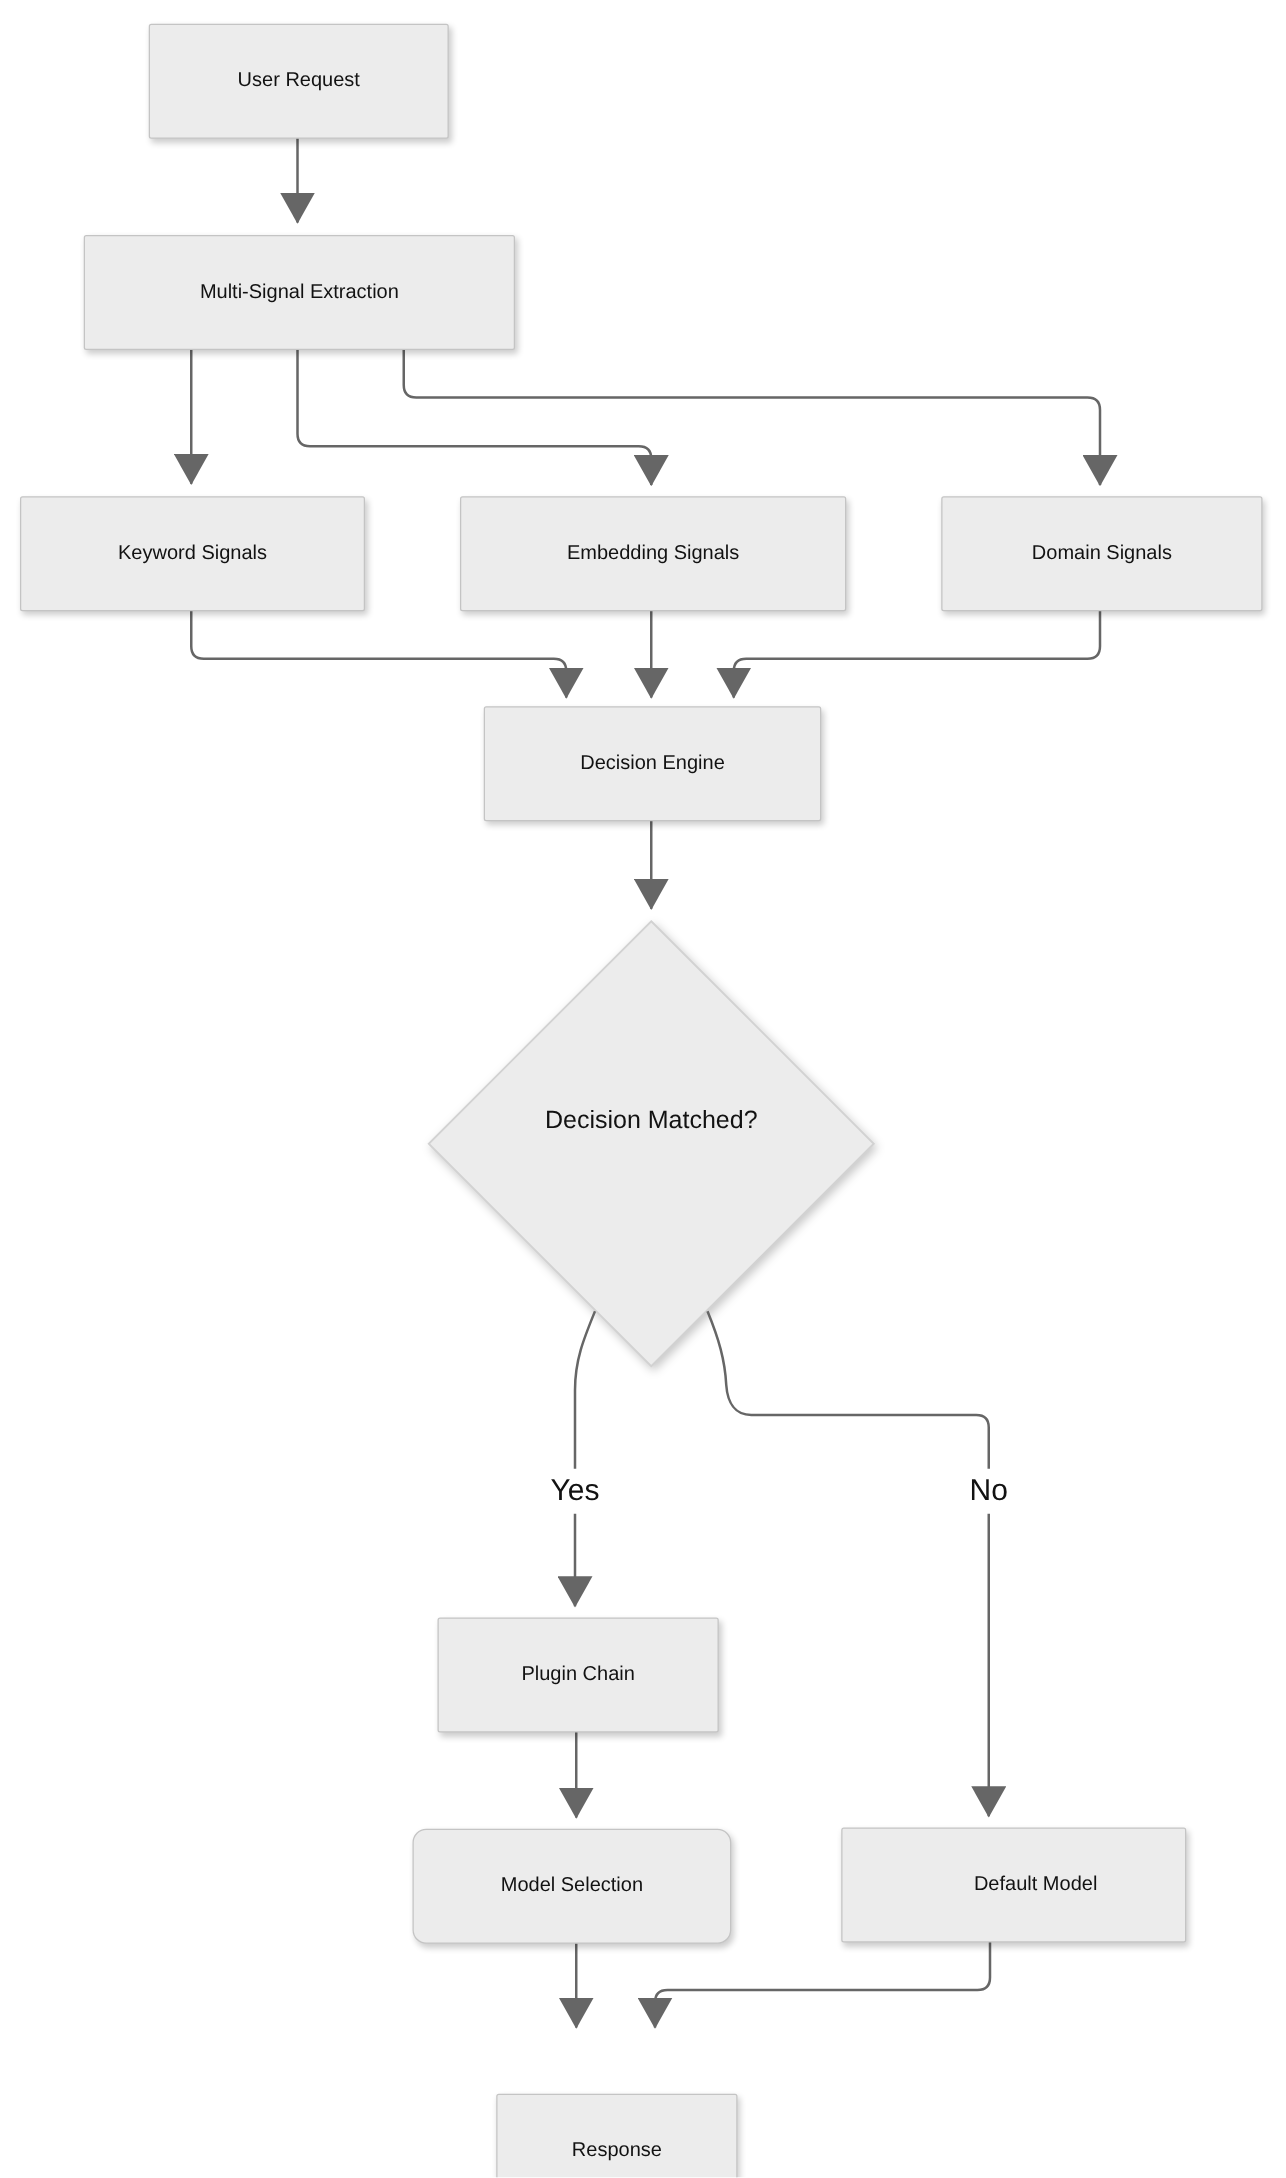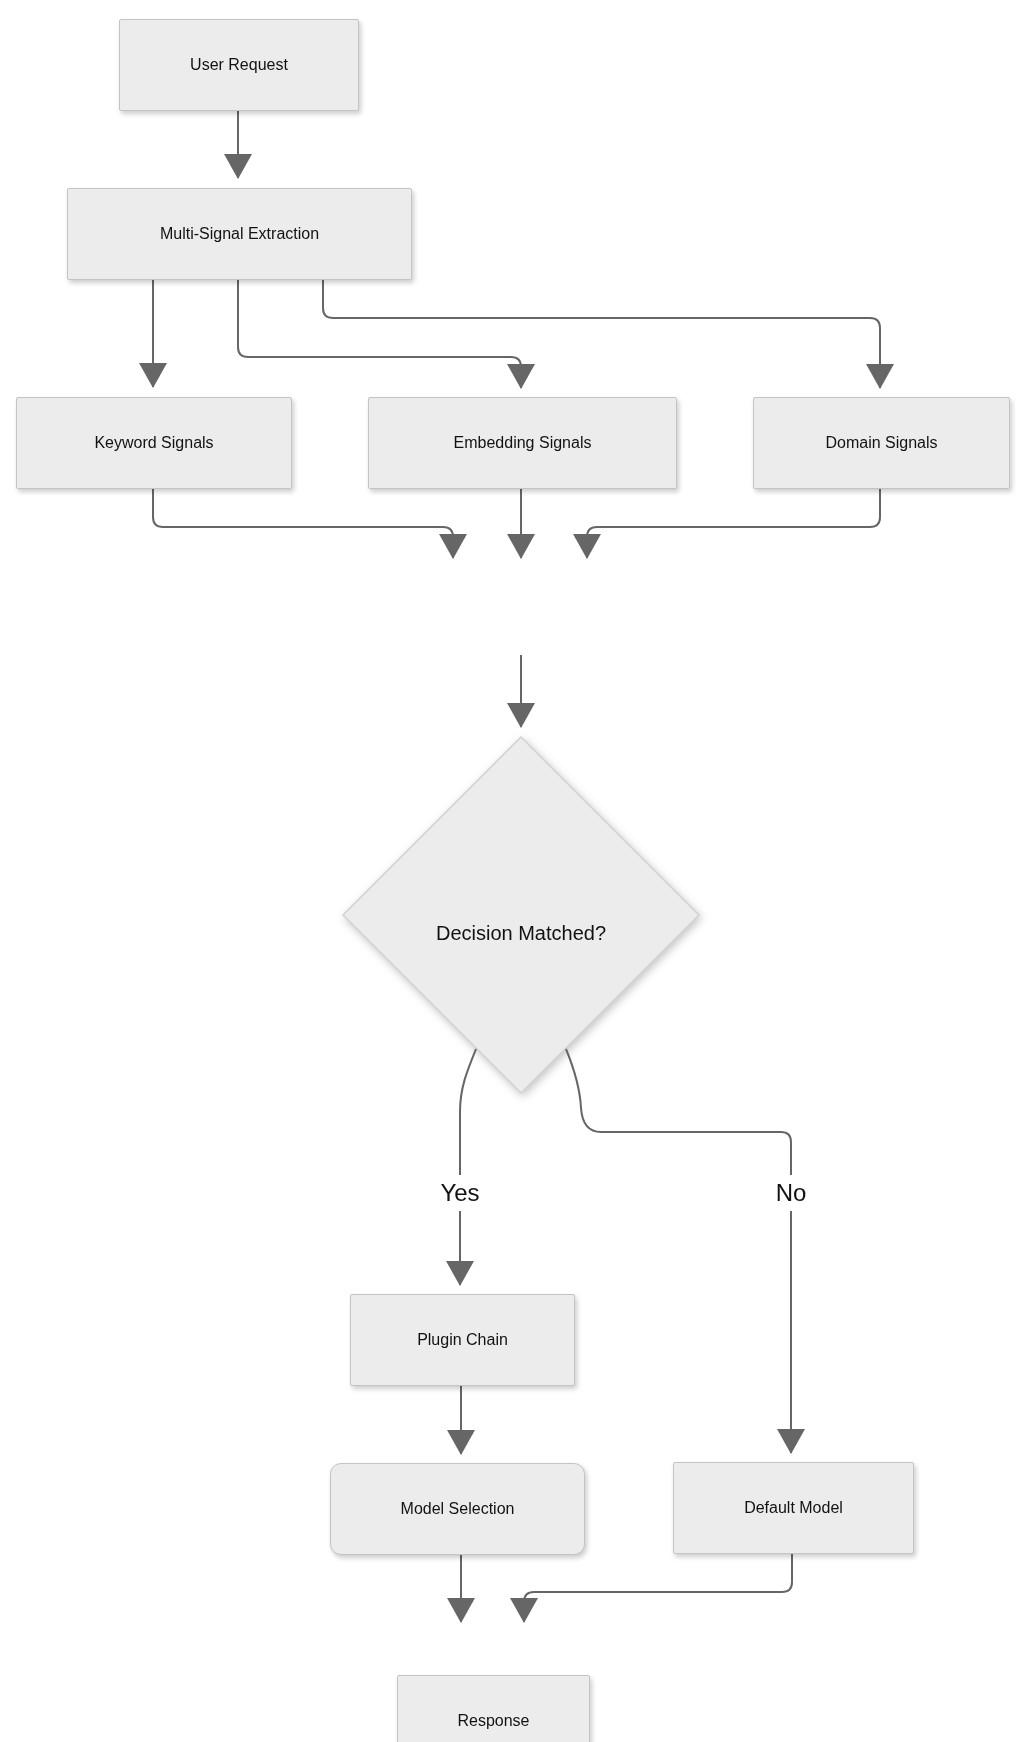--- a/index.html
+++ b/index.html
@@ -19,21 +19,21 @@
   svg.edges path.edge{fill:none;stroke:var(--edge);stroke-width:2px;}
   .diamond-shape{fill:var(--node-fill);stroke:var(--diamond-border);stroke-width:1.5px;
     filter:drop-shadow(2px 3px 4px rgba(0,0,0,.22));}
   .node{
     position:absolute;display:flex;align-items:center;justify-content:center;
     background:var(--node-fill);border:1px solid var(--node-border);border-radius:2px;
     box-shadow:2px 3px 5px rgba(0,0,0,.2);
     font-size:16px;line-height:1.2;text-align:center;
   }
   .diamond-label{
-    position:absolute;display:flex;align-items:flex-end;justify-content:center;
+    position:absolute;display:flex;align-items:flex-start;justify-content:center;
     font-size:20px;text-align:center;background:transparent;
   }
   .edge-label{
     position:absolute;transform:translate(-50%,-50%);
     background:var(--background);padding:4px 10px;font-size:24px;
   }
 </style>
 </head>
 <body>
 
@@ -76,34 +76,37 @@
   </div>
 
   <div class="node" style="left:368px;top:397px;width:307px;height:90px;">
     <span>Embedding Signals</span>
   </div>
 
   <div class="node" style="left:753px;top:397px;width:255px;height:90px;">
     <span>Domain Signals</span>
   </div>
 
+  <div class="node" style="left:387px;top:565px;width:268px;height:90px;">
+    <span>Decision Engine</span>
+  </div>
 
   <div class="diamond-label" style="left:371px;top:885px;width:300px;height:60px;">
     <span>Decision Matched?</span>
   </div>
 
   <div class="node" style="left:350px;top:1294px;width:223px;height:90px;">
     <span>Plugin Chain</span>
   </div>
 
   <div class="node" style="left:330px;top:1463px;width:253px;height:90px;border-radius:11px;">
     <span>Model Selection</span>
   </div>
 
-  <div class="node" style="left:673px;top:1462px;width:239px;height:90px;">
+  <div class="node" style="left:673px;top:1462px;width:239px;height:90px;padding-left:35px;">
     <span>Default Model</span>
   </div>
 
   <div class="node" style="left:397px;top:1675px;width:191px;height:90px;">
     <span>Response</span>
   </div>
 
   <div class="edge-label" style="left:460px;top:1193px;">Yes</div>
   <div class="edge-label" style="left:791px;top:1193px;">No</div>
 

